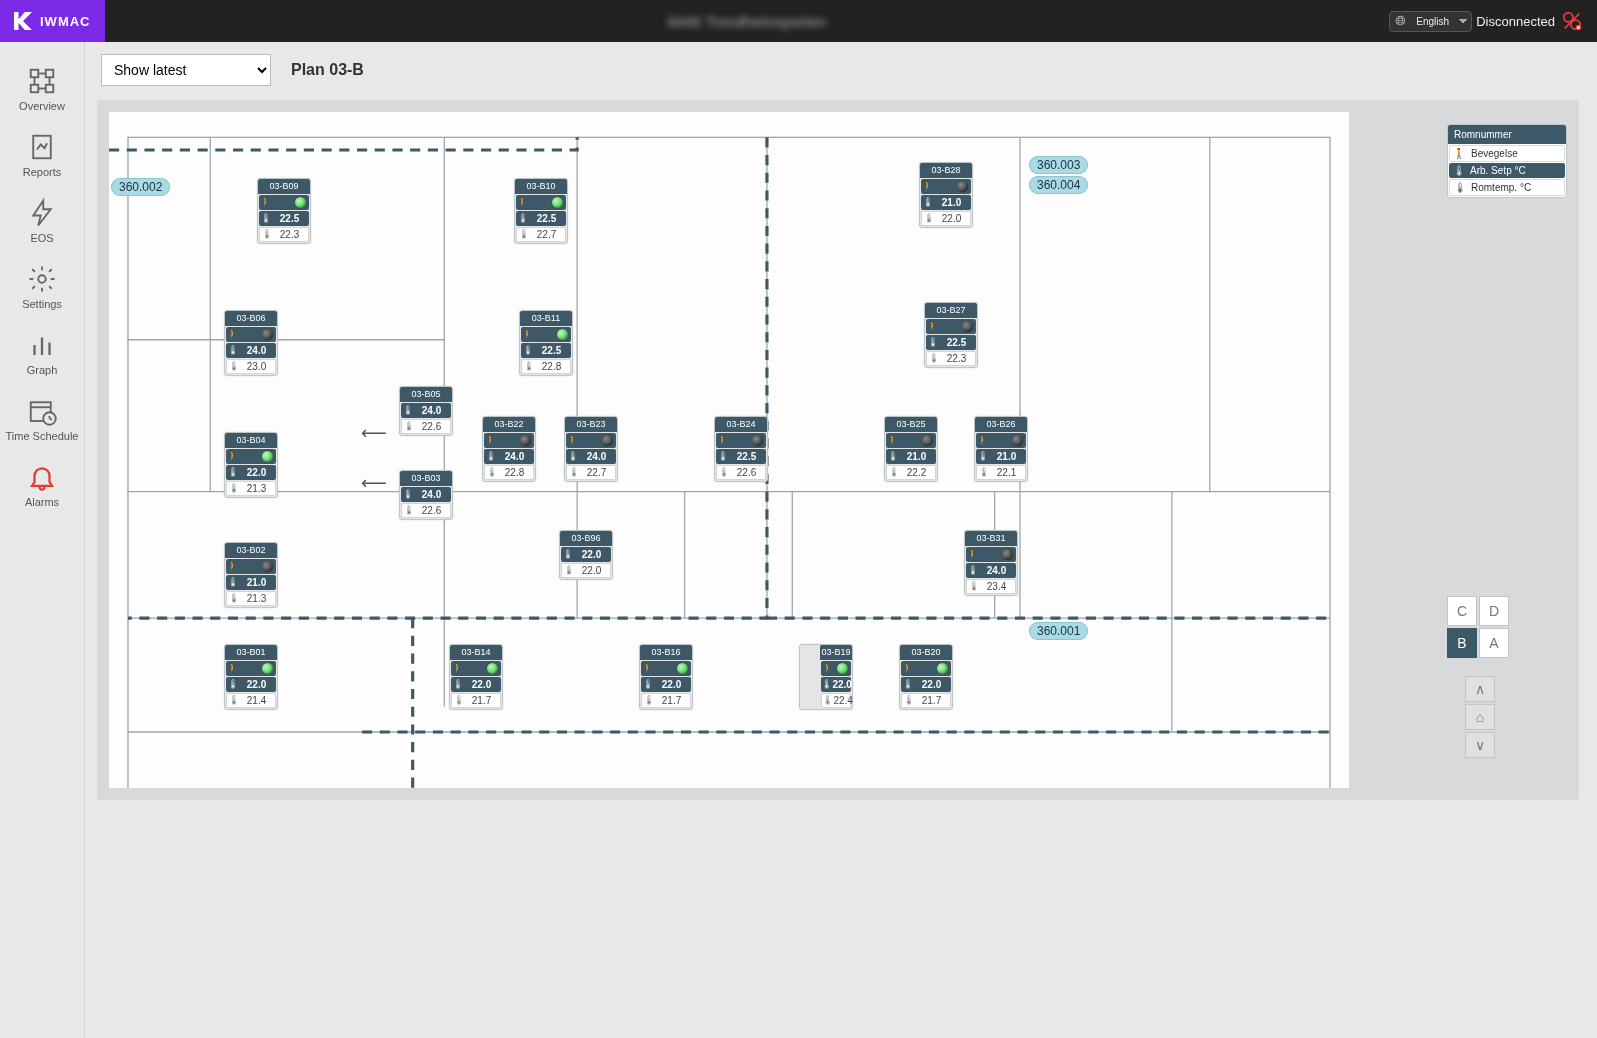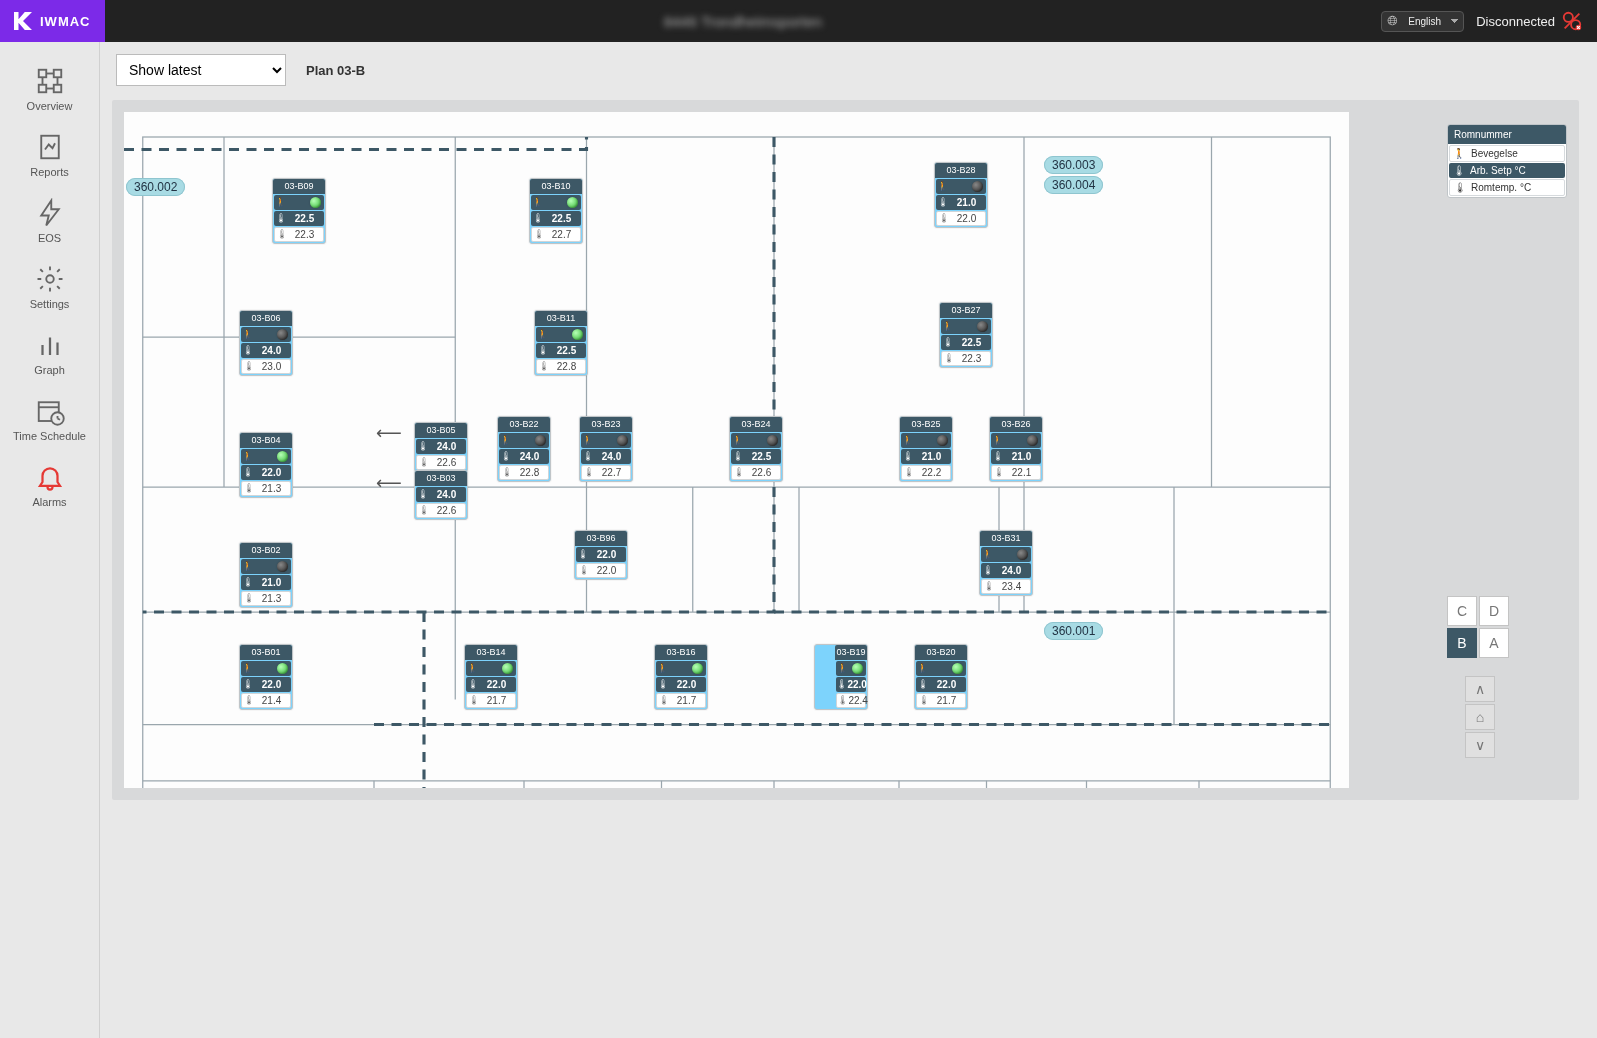--- a/index.html
+++ b/index.html
@@ -12,53 +12,53 @@
     --cyan:#a8dbe4;
     --green:#5fdb5f;
     --red:#e53935;
     --border:#c0c0c0;
   }
   *{box-sizing:border-box;font-family:Arial,Helvetica,sans-serif;}
   html,body{margin:0;padding:0;background:var(--bg);height:100%;}
   body{font-size:13px;color:#333;}
   
   
-  .topbar{height:42px;background:var(--header);color:#eee;display:flex;align-items:center;padding:0 14px;gap:12px;}
+  .topbar{height:42px;background:var(--header);color:#eee;display:flex;align-items:center;padding:0 14px;gap:4px;}
   .brand-bar{display:flex;align-items:center;background:var(--accent);height:42px;padding:0 14px;gap:8px;margin:-14px 0 -14px -14px;color:#fff;font-weight:bold;letter-spacing:1px;}
   .brand-bar .logo{width:18px;height:18px;position:relative;}
   .brand-bar .logo::before{content:"";position:absolute;inset:0;background:#fff;clip-path:polygon(0 0,25% 0,25% 40%,60% 0,100% 0,50% 50%,100% 100%,60% 100%,25% 60%,25% 100%,0 100%);}
   .top-center{flex:1;text-align:center;filter:blur(3px);color:#aaa;font-size:15px;}
   .lang-select{background:#333;color:#eee;border:1px solid #555;border-radius:4px;padding:4px 22px 4px 26px;font-size:10px;appearance:none;background-image:linear-gradient(45deg,transparent 50%,#aaa 50%),linear-gradient(-45deg,transparent 50%,#aaa 50%);background-position:right 8px center,right 4px center;background-size:4px 4px;background-repeat:no-repeat;}
   .lang-wrap{position:relative;}
   .lang-wrap .globe{position:absolute;left:6px;top:50%;transform:translateY(-50%);font-size:13px;color:#ccc;pointer-events:none;}
   .status-disc{display:flex;align-items:center;gap:6px;font-size:13px;}
   .status-disc svg{width:22px;height:22px;}
   
   
   .layout{display:flex;height:calc(100% - 42px);}
-  .leftnav{width:100px;background:var(--bg);border-right:1px solid #d0d0d0;padding-top:14px;}
+  .leftnav{width:85px;background:var(--bg);border-right:1px solid #d0d0d0;padding-top:14px;}
   .navitem{display:flex;flex-direction:column;align-items:center;gap:4px;padding:10px 2px;font-size:11px;color:#555;cursor:pointer;}
   .navitem.active svg{color:var(--red);}
   .navitem svg{width:30px;height:30px;color:#666;}
   
   
   .main{flex:1;padding:0 0 0 0;overflow:auto;}
   .tabs{display:flex;gap:28px;padding:14px 22px;background:#f0f0f0;font-size:15px;color:#444;}
   .tabs span{cursor:pointer;}
   .controls-row{display:flex;align-items:center;gap:20px;padding:8px 4px 8px 4px;margin:4px 0 0 12px;}
   .select-latest{font-size:14px;padding:6px 8px;border:1px solid #bbb;background:#fff;min-width:170px;}
-  .plan-title{font-weight:bold;font-size:13px;}
+  .plan-title{font-weight:bold;font-size:16px;}
   
   
   .canvas-wrap{margin:6px 18px 20px 12px;background:#d8d9da;border-radius:2px;padding:0;position:relative;height:700px;}
   .floorplan{position:absolute;left:12px;top:12px;right:230px;bottom:12px;background:#fdfdfd;overflow:hidden;}
   .sidepanel{position:absolute;right:12px;top:12px;bottom:12px;width:210px;}
   
   
-  .room{position:absolute;width:54px;background:#7dd3fc;border:1px solid #c0c5c8;border-radius:3px;font-size:9px;line-height:1;box-shadow:0 0 0 1px rgba(0,0,0,0.03);}
+  .room{position:absolute;width:54px;background:#e5e5e5;border:1px solid #c0c5c8;border-radius:3px;font-size:9px;line-height:1;box-shadow:0 0 0 1px rgba(0,0,0,0.03);}
   .room .hdr{background:var(--dark);color:#fff;text-align:center;padding:3px 0;font-size:9px;border-radius:2px 2px 0 0;}
   .room .row{display:flex;align-items:center;height:15px;margin:1px;border-radius:2px;}
   .room .row.dark{background:var(--dark);}
   .room .row.light{background:#fff;border:1px solid #d0d5d8;}
   .room .ico{width:14px;height:13px;display:flex;align-items:center;justify-content:center;font-size:9px;color:#fff;border-radius:2px;}
   .room .row.light .ico{color:#666;}
   .room .led{width:11px;height:11px;border-radius:50%;margin-left:auto;margin-right:3px;box-shadow:inset -1px -1px 2px rgba(0,0,0,.3),0 0 2px rgba(0,0,0,.2);}
   .led.green{background:radial-gradient(circle at 35% 35%,#b6ffb6,#2fb82f);}
   .led.off{background:radial-gradient(circle at 35% 35%,#888,#222);}
   .room .val{color:#fff;font-weight:bold;font-size:10px;flex:1;text-align:center;padding-right:3px;}
@@ -311,21 +311,21 @@
             </div>
             <div class="row dark">
               <span class="ico">🌡</span>
               <span class="val">22.5</span>
             </div>
             <div class="row light">
               <span class="ico">🌡</span>
               <span class="val">22.3</span>
             </div>
           </div>
-          <div class="room" style="left: 290px; top: 274px; margin-top: 36px;">
+          <div class="room" style="left: 290px; top: 274px;">
             <div class="hdr">03-B05</div>
             <div class="row dark">
               <span class="ico">🌡</span>
               <span class="val">24.0</span>
             </div>
             <div class="row light">
               <span class="ico">🌡</span>
               <span class="val">22.6</span>
             </div>
           </div>

